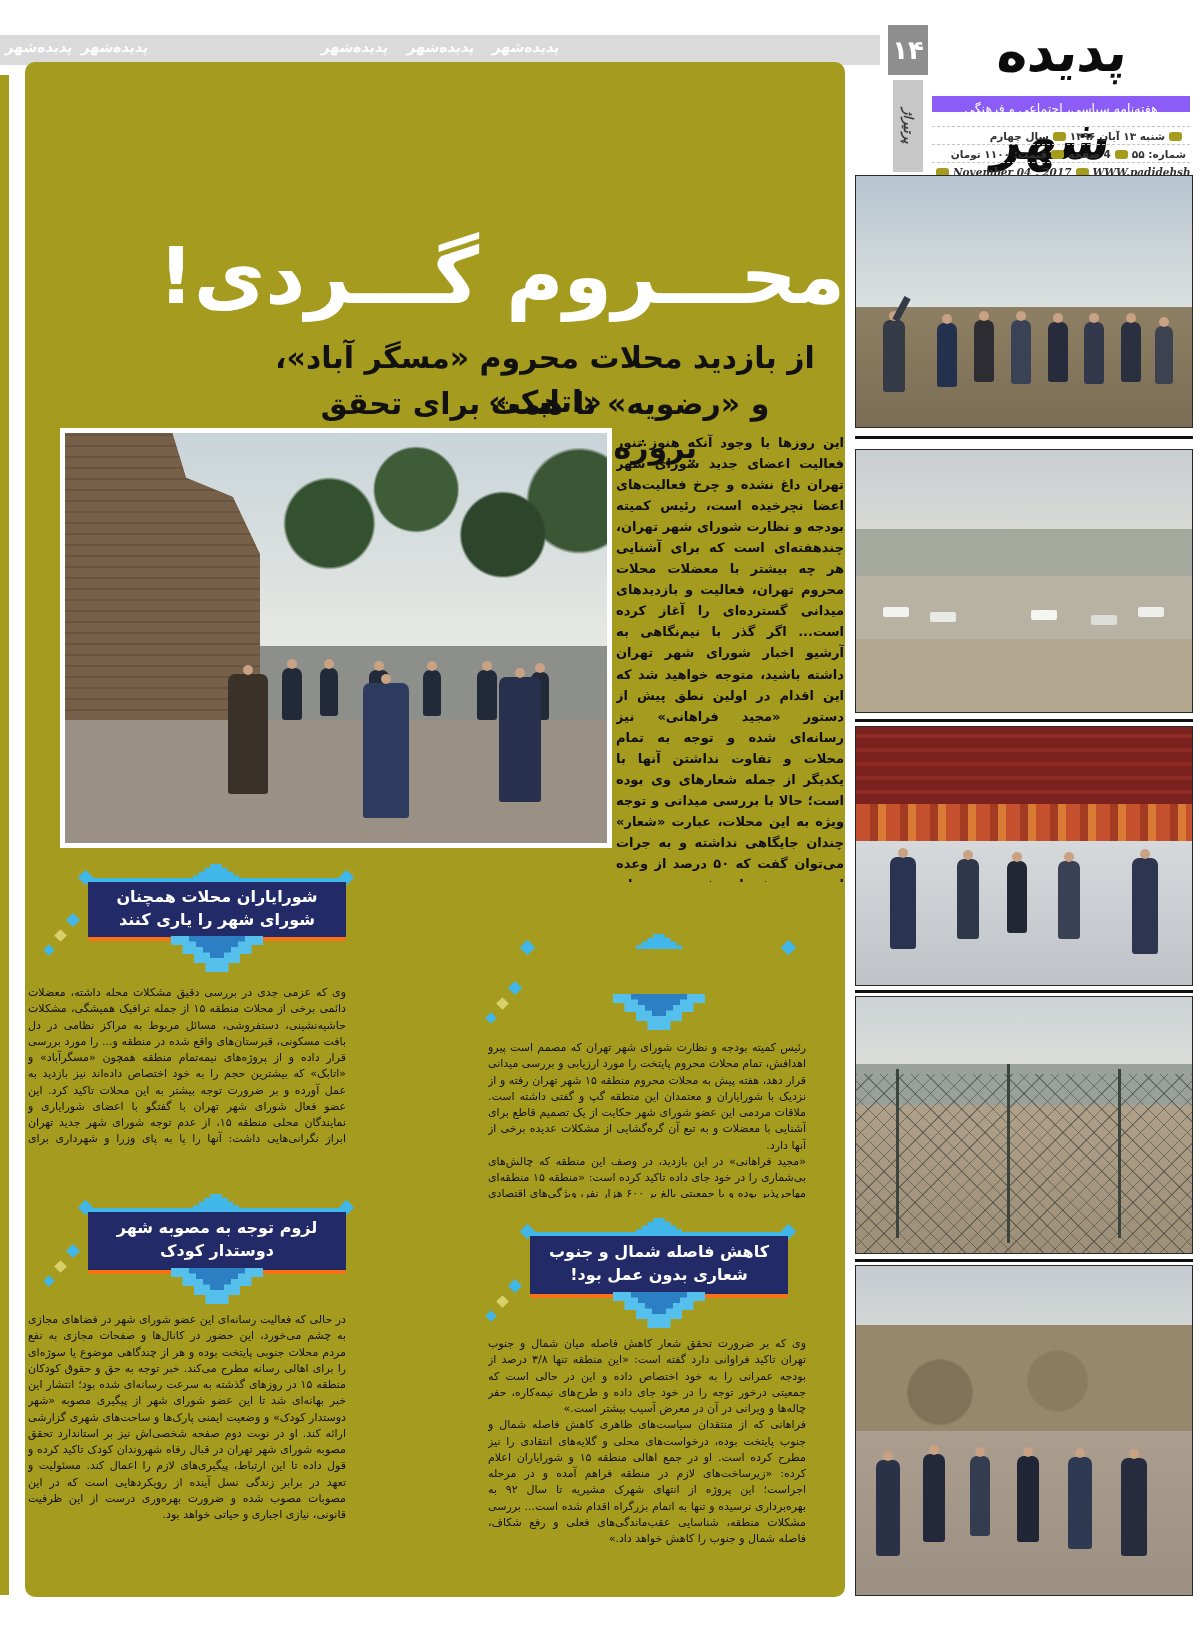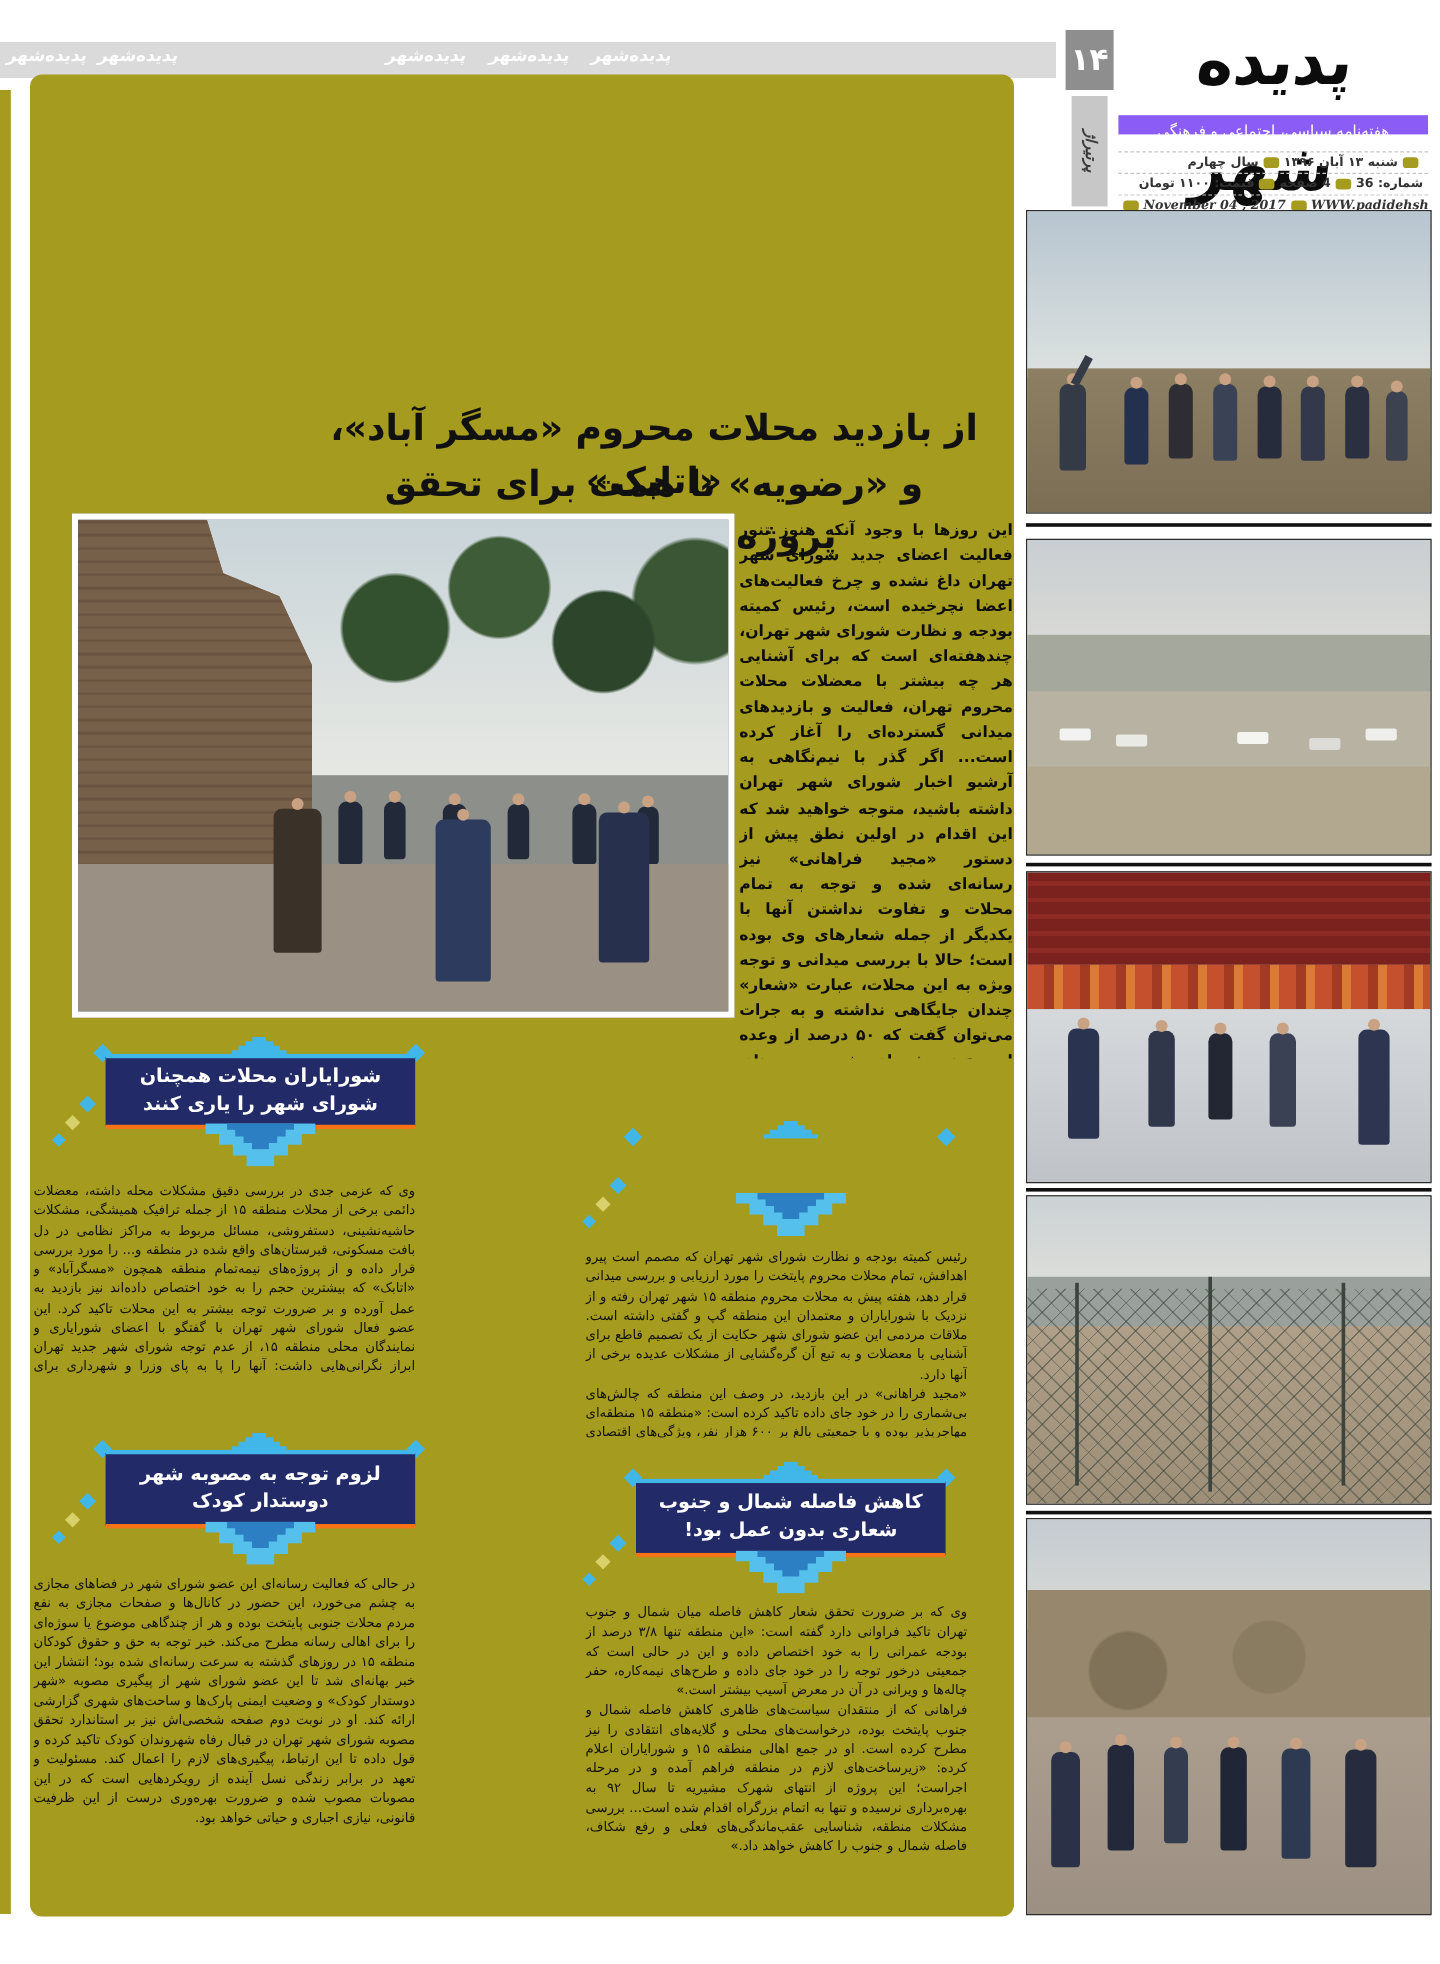--- a/index.html
+++ b/index.html
@@ -85,32 +85,33 @@
 
   <div class="abs panel"></div>
 
   <div class="abs masthead">
     <div class="mast-logo">پدیده شهر</div>
     <div class="mast-bar">هفته‌نامه سیاسی، اجتماعی و فرهنگی</div>
     <div class="mast-row" style="top:118px">
       <span class="bullet"></span><span>شنبه ۱۳ آبان ۱۳۹۶</span><span class="bullet"></span><span>سال چهارم</span>
     </div>
     <div class="mast-row" style="top:136px">
-      <span>شماره: 36</span><span class="bullet"></span><span>4 صفحه</span><span class="bullet"></span><span>قیمت: ۱۱۰۰ تومان</span>
+      <span>شماره: ۵۵</span><span class="bullet"></span><span>4 صفحه</span><span class="bullet"></span><span>قیمت: ۱۱۰۰ تومان</span>
     </div>
     <div class="mast-row latin" style="top:154px;text-align:center">
       <span class="bullet"></span><span>November 04 , 2017</span><span class="bullet"></span><span>WWW.padidehshahr.com</span>
     </div>
   </div>
 
   <div class="abs pnum">۱۴</div>
   <div class="abs sidetab">
     <div class="sidetab-text">پرتیراژ</div>
   </div>
 
+  <div class="abs headline">محـــروم گـــردی!</div>
   <div class="abs subhead">از بازدید محلات محروم «مسگر آباد»، «اتابک»</div>
   <div class="abs subhead" style="top:382px">و «رضویه» تا همت برای تحقق پروژه‌های نیمه تمام!</div>
 
   <div class="abs photo-main">
     <div class="scene">
       <div class="sky" style="height:52%;background:linear-gradient(#c9d4d9,#e6e8e3)"></div>
       <div class="abs" style="left:36%;top:0;width:64%;height:55%;background:
            radial-gradient(circle at 20% 40%,#33502f 0 14%,transparent 15%),
            radial-gradient(circle at 45% 25%,#3d5c37 0 16%,transparent 17%),
            radial-gradient(circle at 70% 45%,#2c452b 0 15%,transparent 16%),

